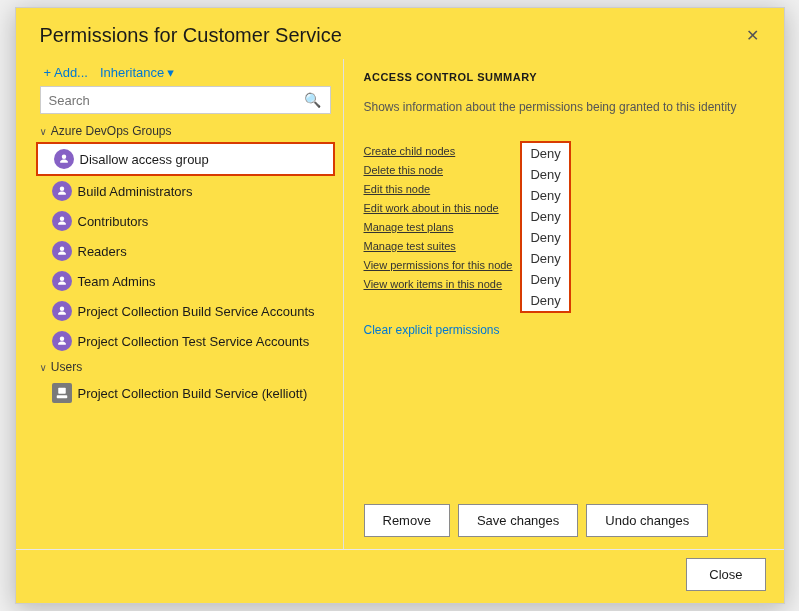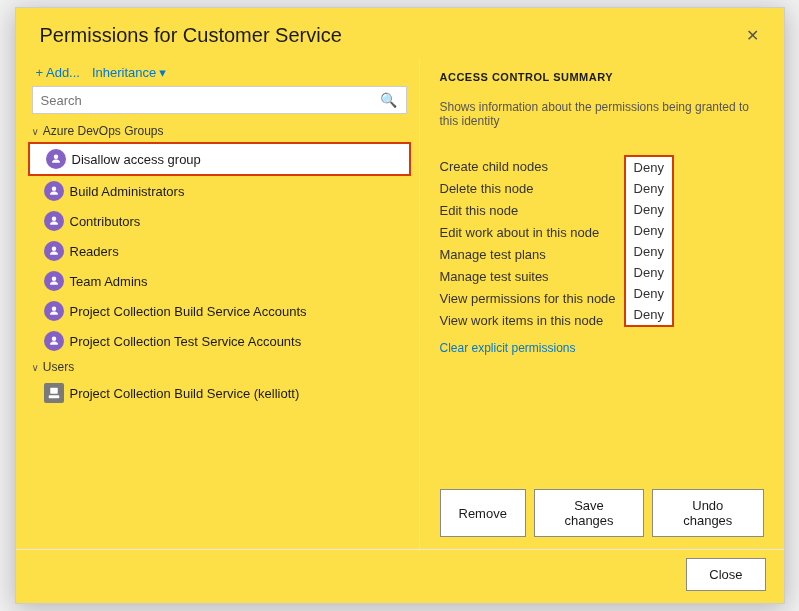--- a/index.html
+++ b/index.html
@@ -47,25 +47,25 @@
       font-size: 16px;
       color: #555;
       padding: 4px 6px;
     }
     .dialog-body {
       display: flex;
       height: 490px;
     }
     
     .left-panel {
-      width: 404px;
+      width: 328px;
       border-right: 1px solid #e0e0e0;
       display: flex;
       flex-direction: column;
-      padding: 0 0 8px 4px;
+      padding: 0 0 8px 12px;
     }
     .toolbar {
       display: flex;
       align-items: center;
       padding: 6px 12px 6px 16px;
       gap: 12px;
     }
     .add-btn {
       background: none;
       border: none;
@@ -251,24 +251,25 @@
       display: flex;
       align-items: flex-start;
       gap: 0;
       margin-bottom: 6px;
     }
     .perm-labels-col {
       display: flex;
       flex-direction: column;
     }
     .perm-label-item {
-      font-size: 13px;
+      font-size: 11px;
       color: #333;
       padding: 3.5px 8px 3.5px 0;
       white-space: nowrap;
+      text-decoration: underline;
     }
   </style>
 </head>
 <body>
 
 <div class="dialog-overlay">
   <div class="dialog">
 
     <div class="dialog-titlebar">
       <h2 class="dialog-title">Permissions for Customer Service</h2>

